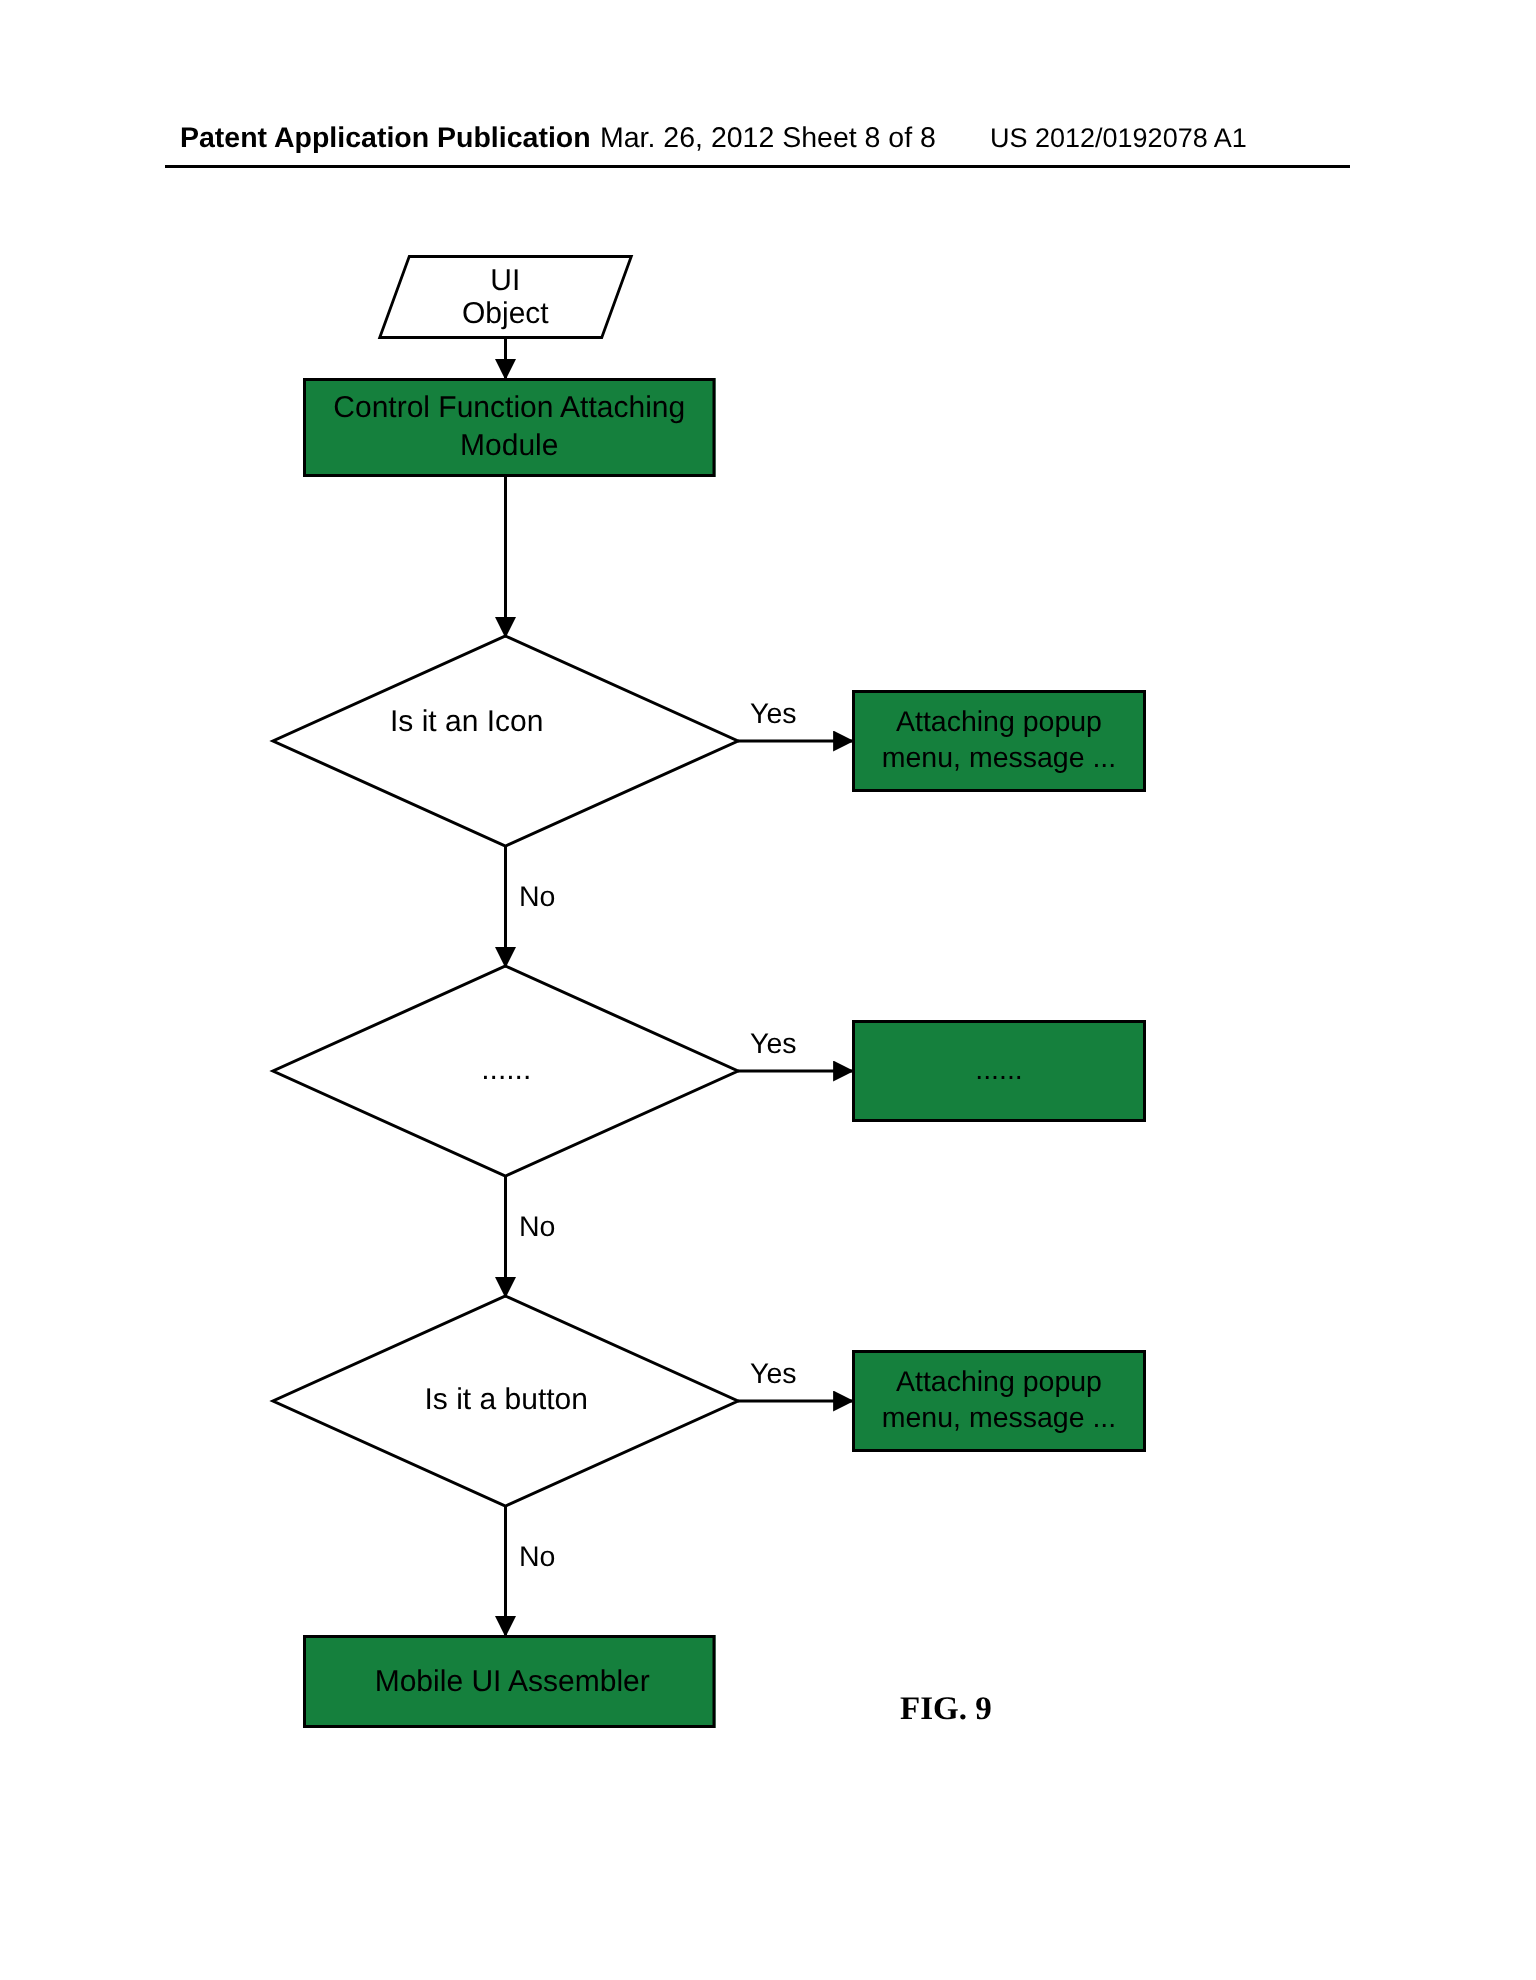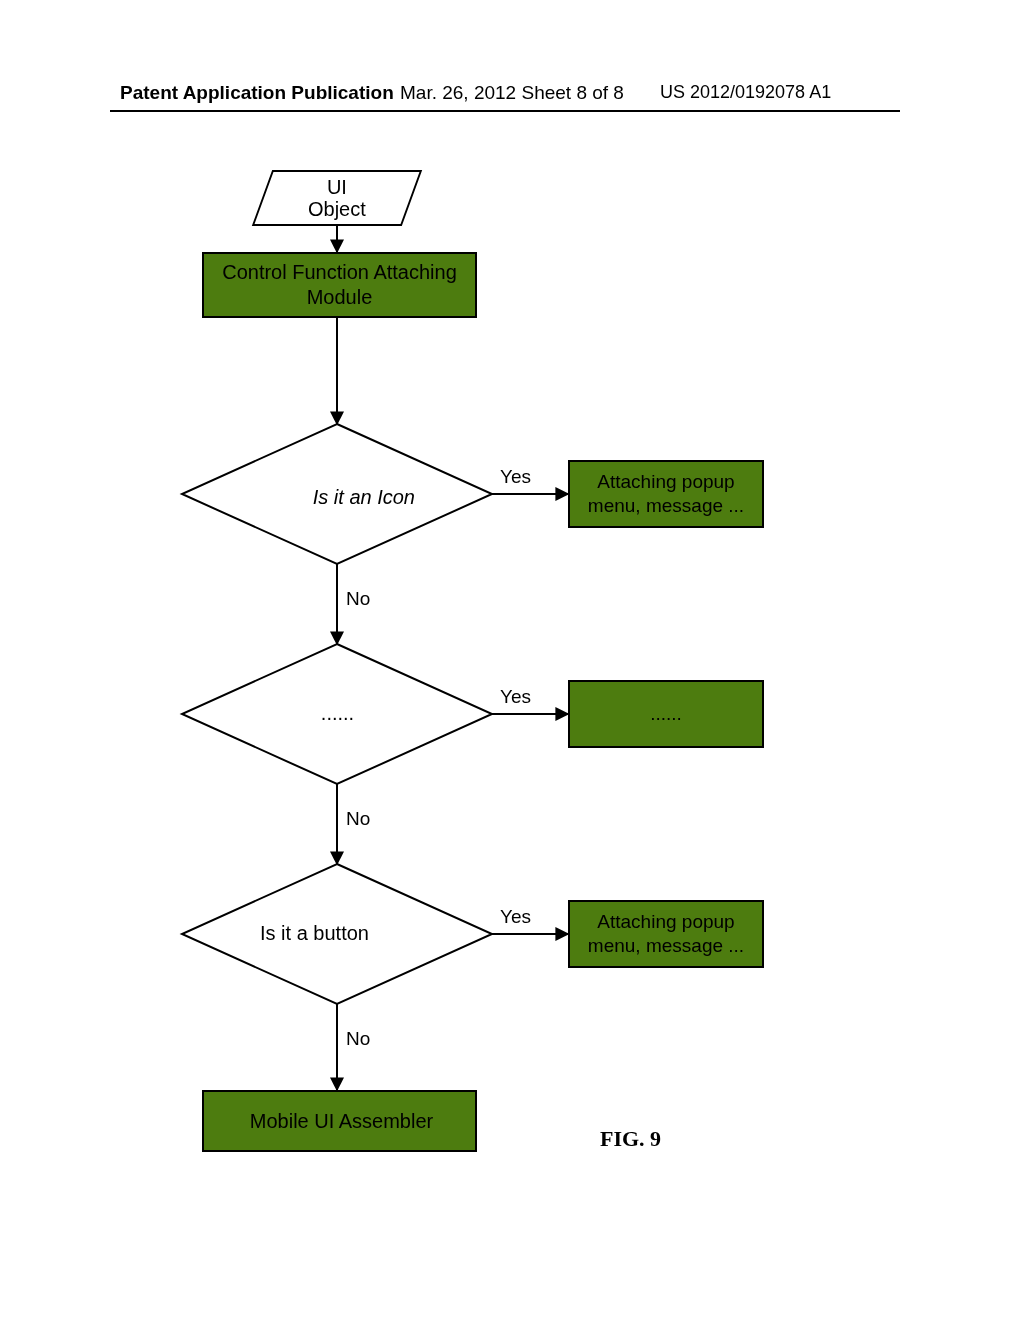--- a/index.html
+++ b/index.html
@@ -55,21 +55,21 @@
     width: 620px;
     height: 1040px;
     box-sizing: border-box;
   }
 
   .box, .para-wrap, .diamond-wrap, .label, .arrow, .fig-label {
     position: absolute;
   }
   .box {
     border: 2px solid #000;
-    background: #4d7c0f;
+    background: #15803d;
     display: flex;
     align-items: center;
     justify-content: center;
     text-align: center;
     font-size: 20px;
     line-height: 1.25;
     box-sizing: border-box;
     padding: 6px 10px;
   }
   .para {
@@ -152,35 +152,35 @@
 
       <polygon class="dline" points="177,492 332,562 177,632 22,562" fill="#fff"></polygon>
       <line class="dline" x1="332" y1="562" x2="408" y2="562" marker-end="url(#arrow)"></line>
       <line class="dline" x1="177" y1="632" x2="177" y2="712" marker-end="url(#arrow)"></line>
 
       <polygon class="dline" points="177,712 332,782 177,852 22,782" fill="#fff"></polygon>
       <line class="dline" x1="332" y1="782" x2="408" y2="782" marker-end="url(#arrow)"></line>
       <line class="dline" x1="177" y1="852" x2="177" y2="938" marker-end="url(#arrow)"></line>
     </svg>
 
-    <div class="dlabel" style="position:absolute; left:100px; top:334px; width:155px; text-align:right;font-style:italic;">Is it an Icon</div>
+    <div class="dlabel" style="position:absolute; left:100px; top:318px; width:155px; text-align:left;">Is it an Icon</div>
     <div class="small-label" style="position:absolute; left:340px; top:314px;">Yes</div>
     <div class="small-label" style="position:absolute; left:186px; top:436px;">No</div>
     <div class="box" style="left:408px; top:308px; width:196px; height:68px; font-size:19px;">
       <span>Attaching popup<br>menu, message ...</span>
     </div>
 
     <div class="dlabel" style="position:absolute; left:100px; top:550px; width:155px; text-align:center;">......</div>
     <div class="small-label" style="position:absolute; left:340px; top:534px;">Yes</div>
     <div class="small-label" style="position:absolute; left:186px; top:656px;">No</div>
     <div class="box" style="left:408px; top:528px; width:196px; height:68px; font-size:19px;">
       <span>......</span>
     </div>
 
-    <div class="dlabel" style="position:absolute; left:100px; top:770px; width:155px; ">Is it a button</div>
+    <div class="dlabel" style="position:absolute; left:100px; top:770px; width:155px; text-align:center;">Is it a button</div>
     <div class="small-label" style="position:absolute; left:340px; top:754px;">Yes</div>
     <div class="small-label" style="position:absolute; left:186px; top:876px;">No</div>
     <div class="box" style="left:408px; top:748px; width:196px; height:68px; font-size:19px;">
       <span>Attaching popup<br>menu, message ...</span>
     </div>
 
     <div class="box" style="left:42px; top:938px; width:275px; height:62px;padding-left:14px;">
       <span>Mobile UI Assembler</span>
     </div>
 

